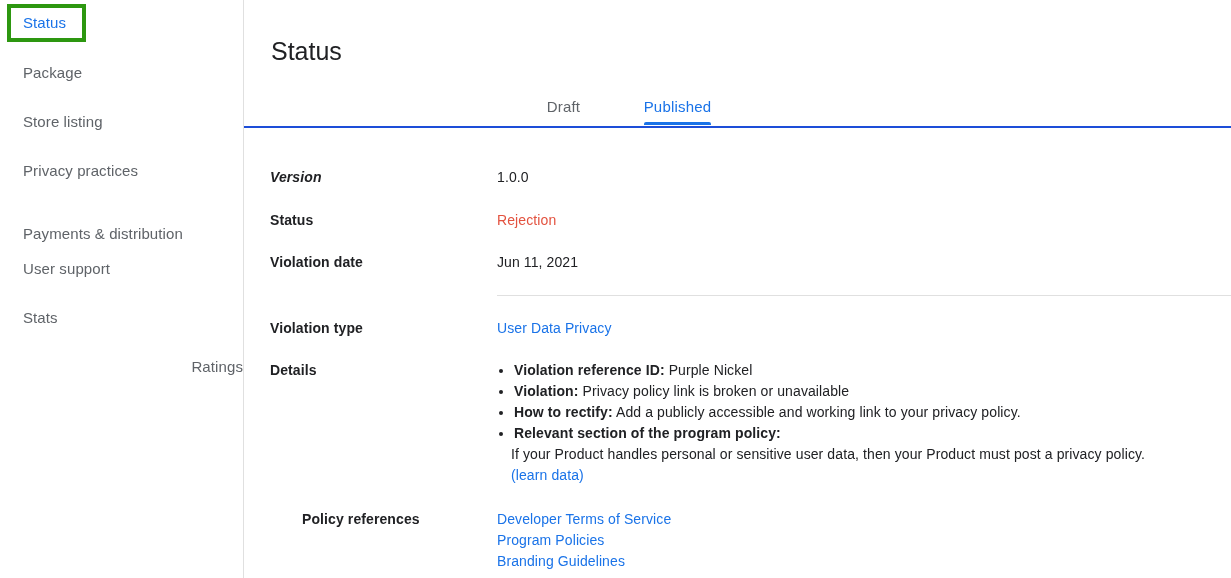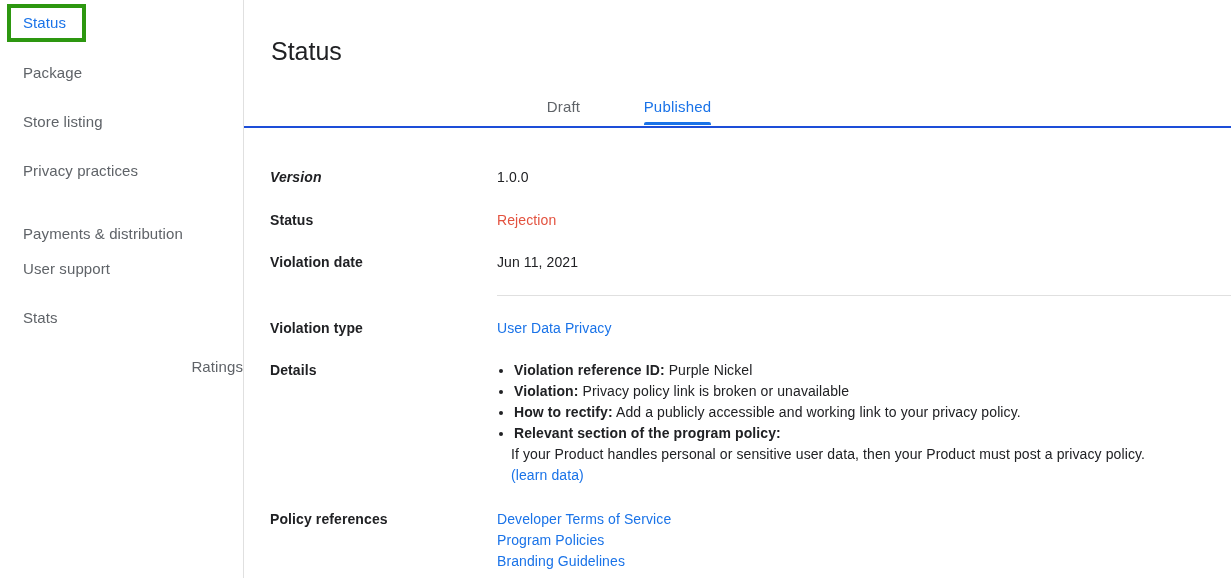--- a/index.html
+++ b/index.html
@@ -294,21 +294,21 @@
         <span class="bold">How to rectify:</span><span> Add a publicly accessible and working link to your privacy policy.</span>
       </li>
       <li>
         <span class="bold">Relevant section of the program policy:</span><span></span>
       </li>
     </ul>
 
     <div class="detail-sub">If your Product handles personal or sensitive user data, then your Product must post a privacy policy.</div>
     <div class="detail-learnmore">(learn data)</div>
 
-    <div class="field-label" style="top:509px;">Policy references</div>
+    <div class="field-label" style="top:509px;margin-left:32px;">Policy references</div>
     <div class="policy-links">
       <a>Developer Terms of Service</a>
       <a>Program Policies</a>
       <a>Branding Guidelines</a>
     </div>
 
   </main>
 </div>
 
 </body></html>

